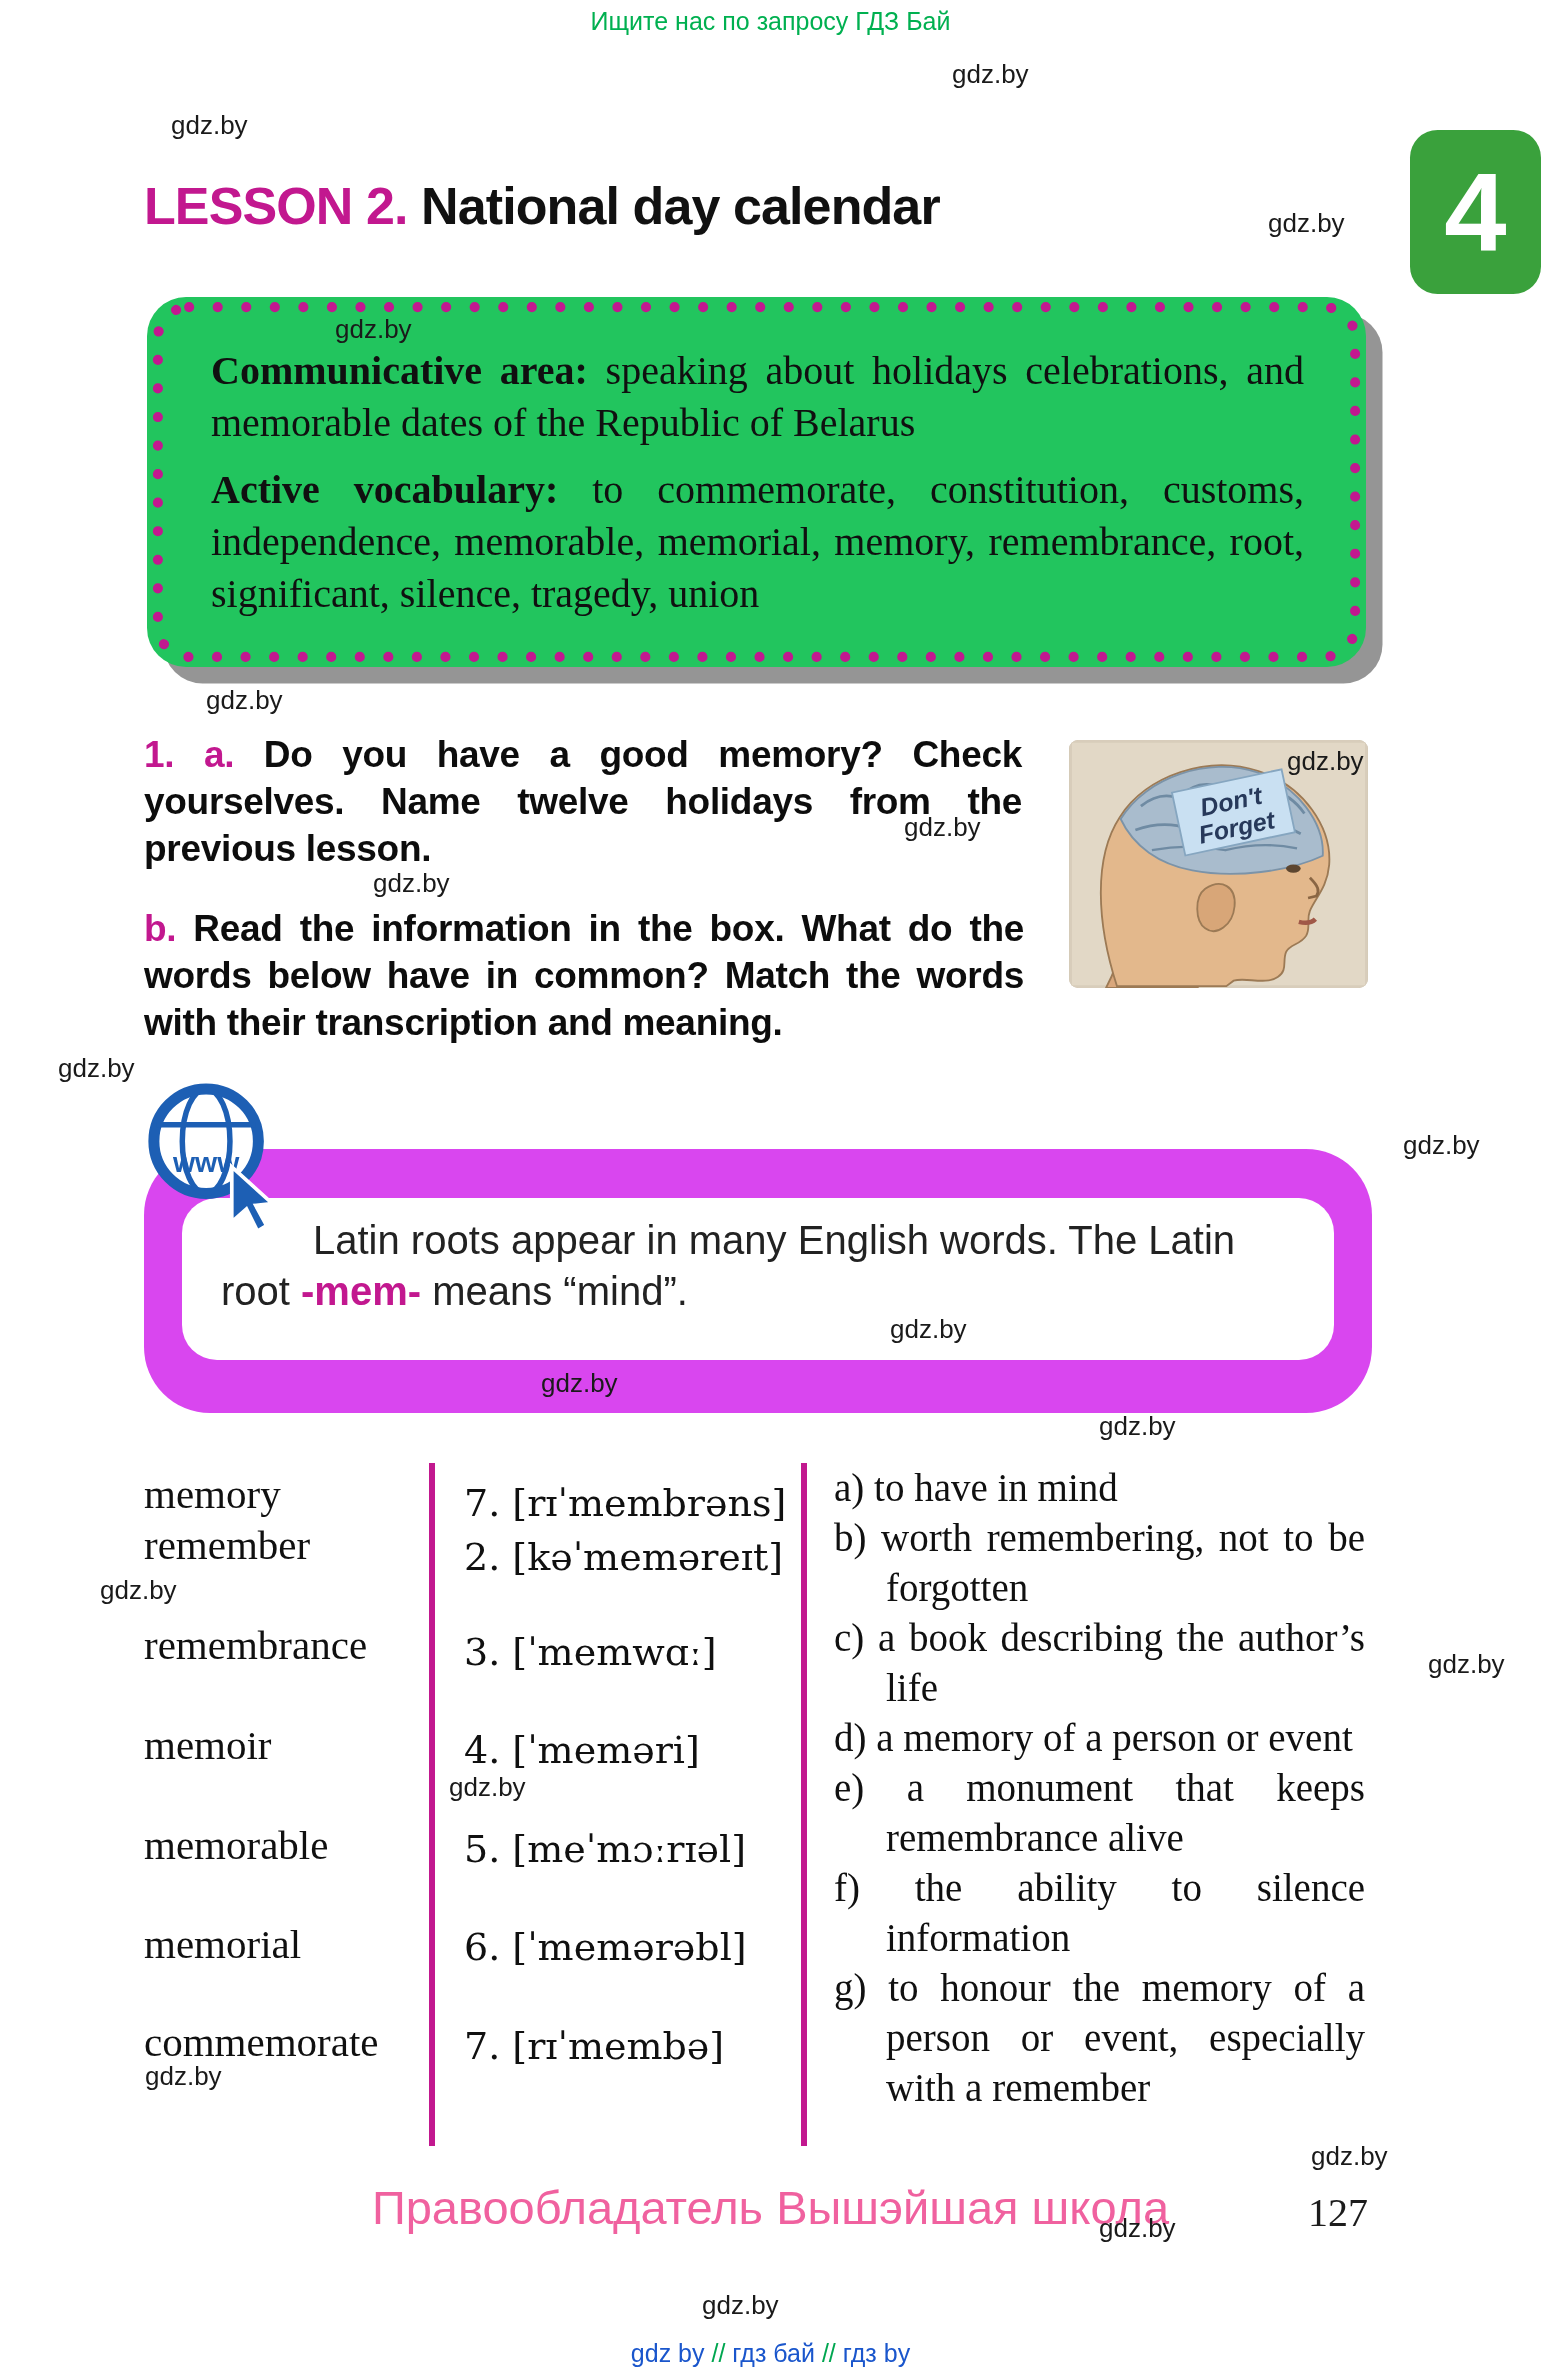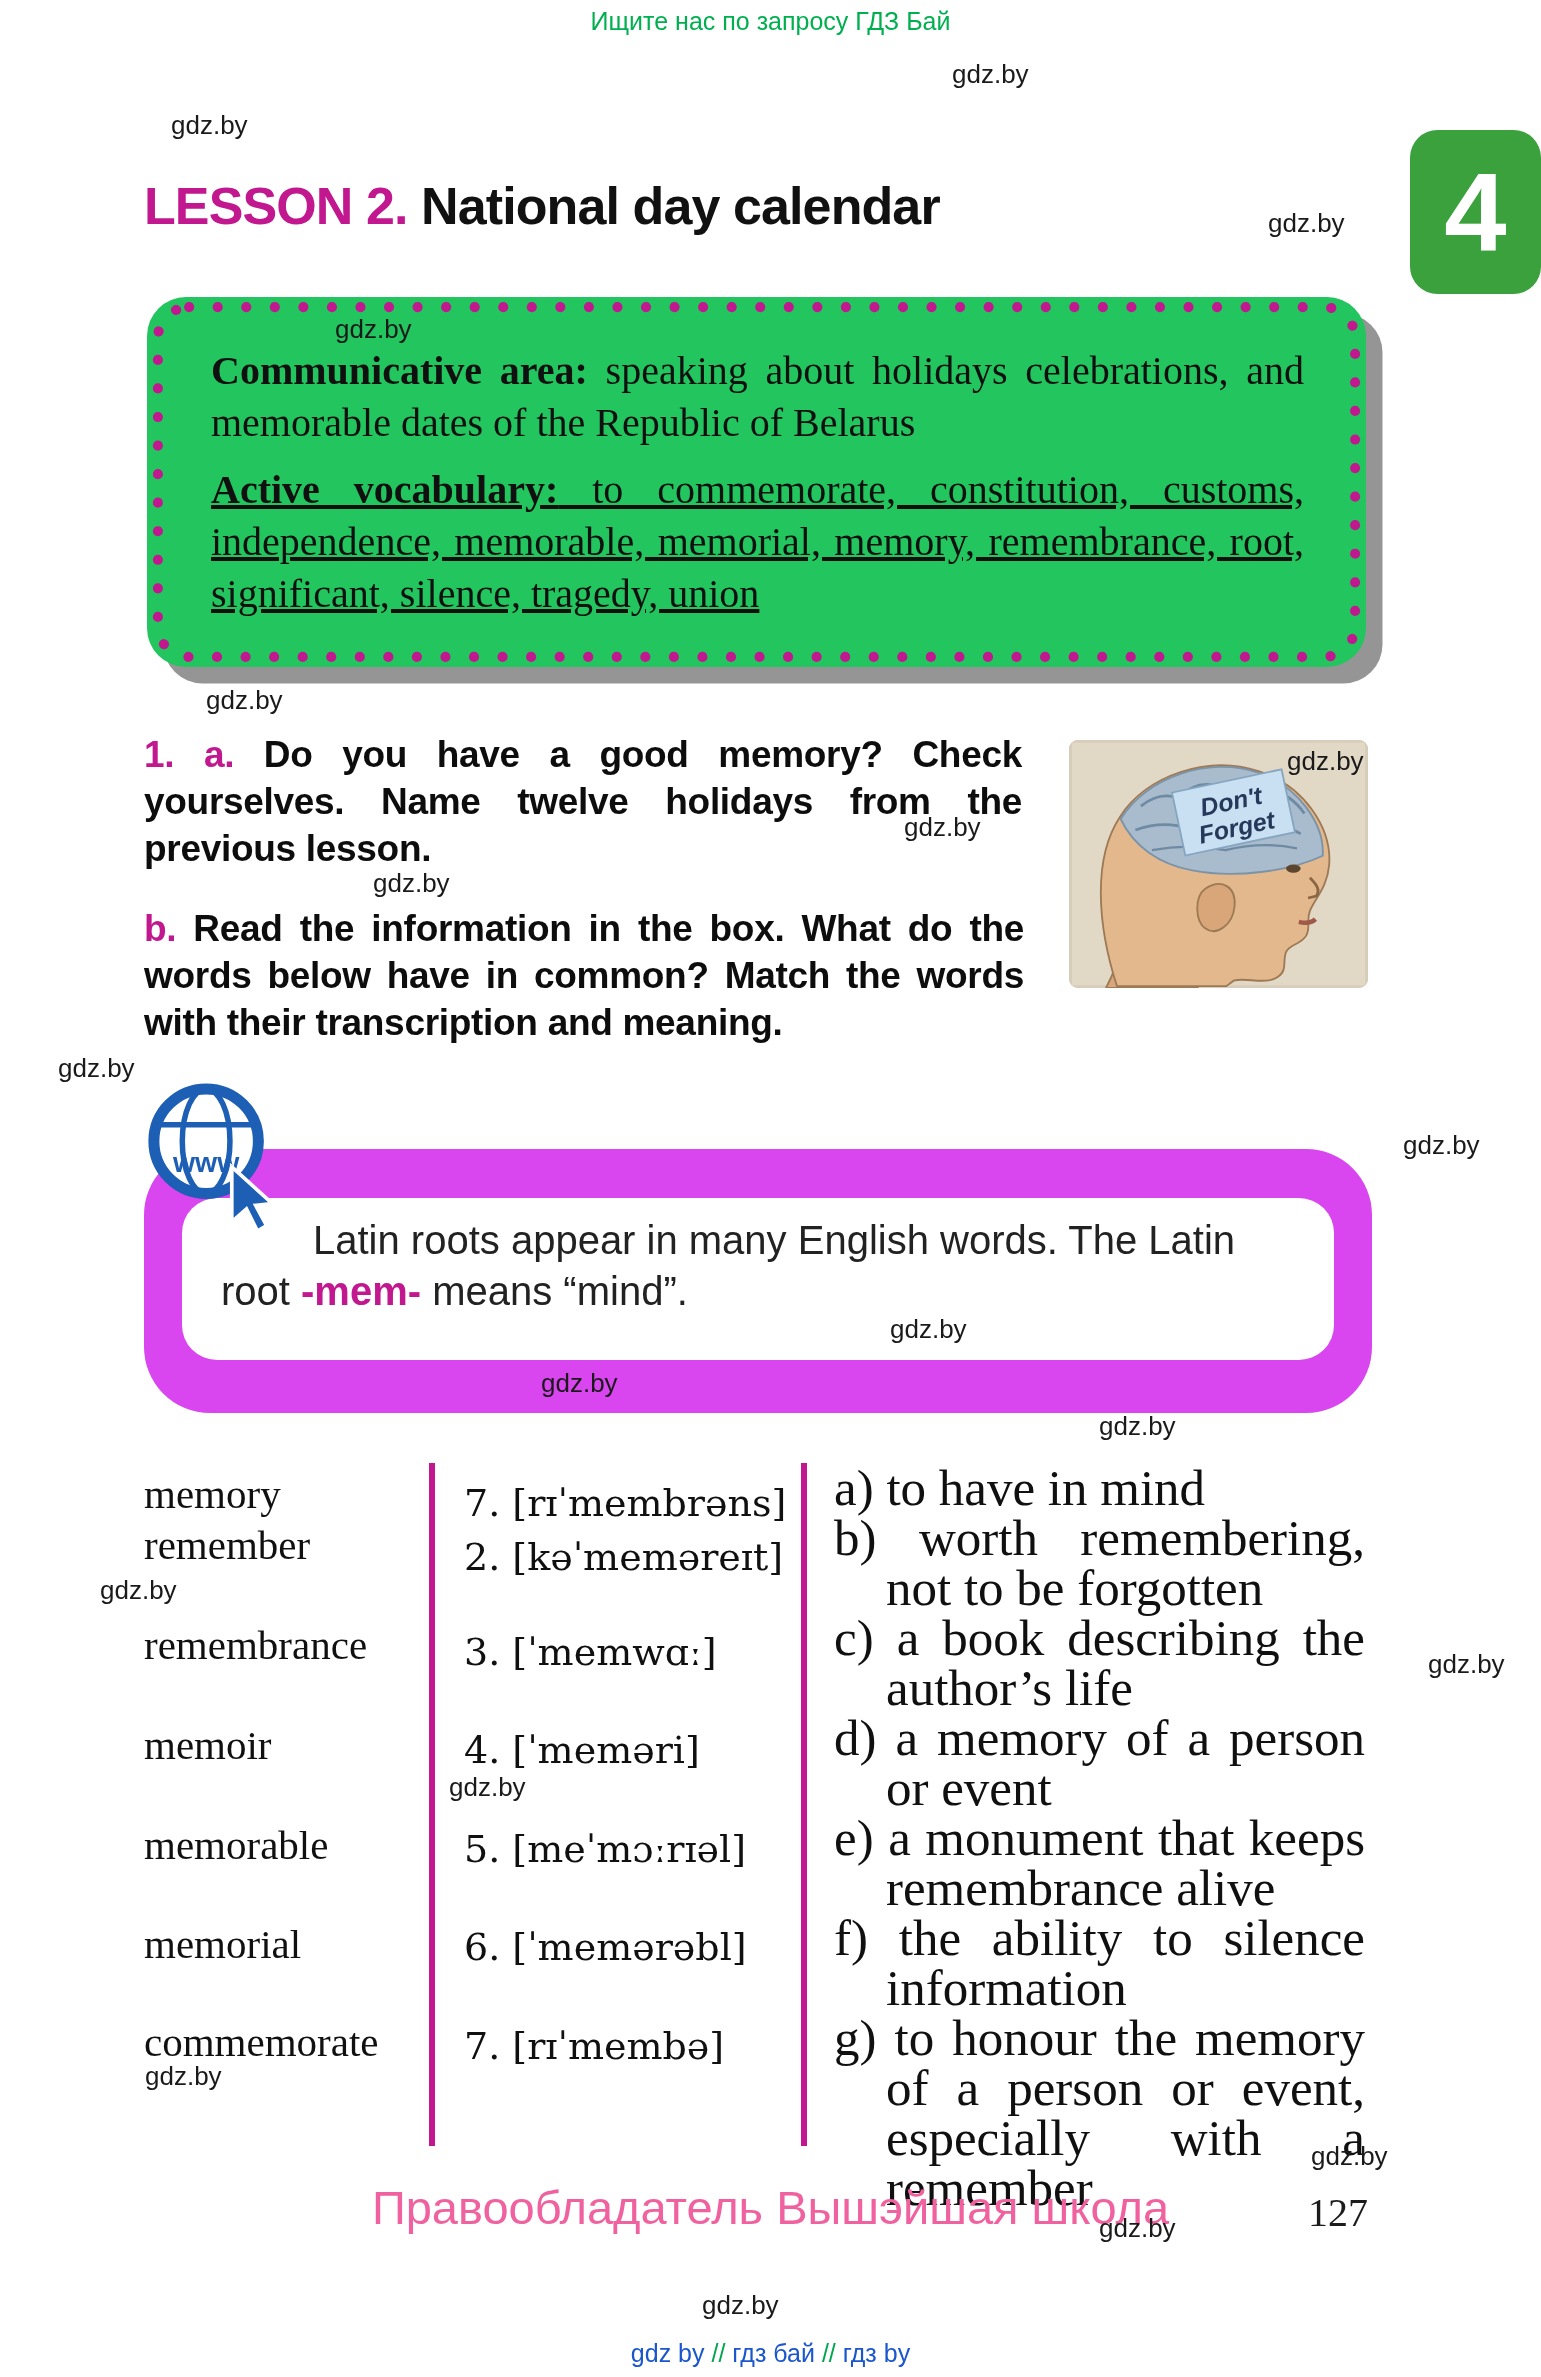--- a/index.html
+++ b/index.html
@@ -15,21 +15,21 @@
 
   
   .title { position:absolute; left:144px; top:176px; font-size:52px; font-weight:bold; letter-spacing:-0.9px; white-space:nowrap; }
   .title .lesson { color:#c2188f; }
   .unit-badge { position:absolute; left:1410px; top:130px; width:131px; height:164px; background:#3aa13c; border-radius:27.6px; color:#fff; font-size:112px; font-weight:bold; display:flex; align-items:center; justify-content:center; }
 
   
   .info-box { position:absolute; left:147px; top:297px; width:1219px; height:370px; background:#22c55e; border-radius:39px; box-shadow:16.5px 16.5px 0 0 #959595; }
   .info-box .dots { position:absolute; left:0; top:0; }
   .info-box .content { position:absolute; left:64px; right:62px; top:48px; font-family:"Liberation Serif", serif; font-size:40px; line-height:52px; text-align:justify; color:#101010; }
-  .info-box .content p + p { margin-top:14.7px;text-decoration:underline; }
+  .info-box .content p + p { margin-top:14.7px; }
 
   
   .ex { position:absolute; font-weight:bold; font-size:37px; line-height:47px; text-align:justify; color:#0d0d0d; letter-spacing:-0.3px; }
   .ex .num { color:#c2188f; }
   #ex1a { left:144px; top:731px; width:878px; }
   #ex1b { left:144px; top:905px; width:880px; }
 
   
   .head-img { position:absolute; left:1069px; top:740px; width:299px; height:248px; border-radius:9.2px; overflow:hidden; box-shadow:0 0 0 0.9px #c9bda8 inset; }
 
@@ -39,21 +39,21 @@
   .latin-inner .indent { display:inline-block; width:92px; }
   .mag { color:#c2188f; font-weight:bold; }
   .globe { position:absolute; left:138px; top:1077px; z-index:5; }
 
   
   .vline { position:absolute; width:6.4px; background:#c2188f; top:1463px; height:683px; }
   #vline-left { left:429px; }
   #vline-right { left:801px; }
   .word { position:absolute; left:144px; font-family:"Liberation Serif", serif; font-size:41px; color:#101010; white-space:nowrap; }
   .trans { position:absolute; left:464px; font-family:"DejaVu Serif", serif; font-size:38px; color:#101010; white-space:nowrap; }
-  .meanings { position:absolute; left:834px; top:1463px; width:531px; font-family:"Liberation Serif", serif; font-size:51px; line-height:50px; color:#101010; }
+  .meanings { position:absolute; left:834px; top:1463px; width:531px; font-family:"Liberation Serif", serif; font-size:39px; line-height:50px; color:#101010; }
   .meaning { text-align:justify; padding-left:52px; text-indent:-52px; }
 
   
   .copyright { position:absolute; left:50%; transform:translateX(-50%); top:2180px; color:#f0619f; font-size:47px; white-space:nowrap; }
   .pagenum { position:absolute; left:1308px; top:2189px; font-family:"Liberation Serif", serif; font-size:40px; color:#1c1c1c; }
 </style>
 </head>
 <body>
 
 <div class="page">

